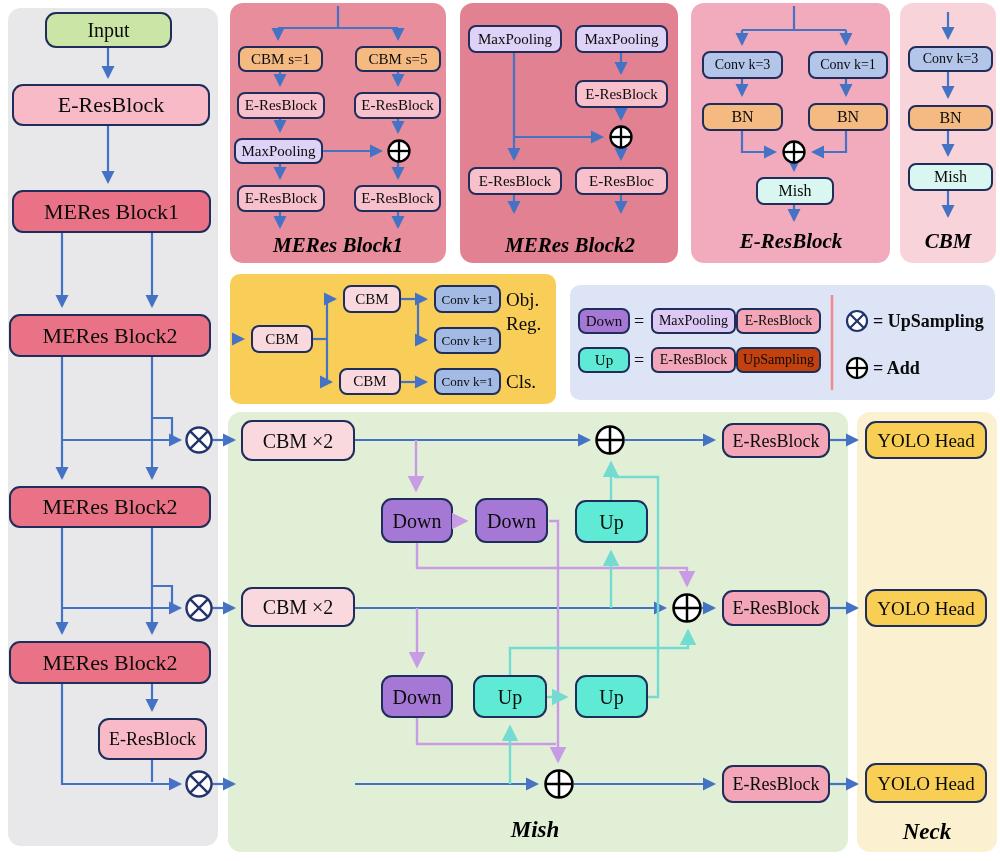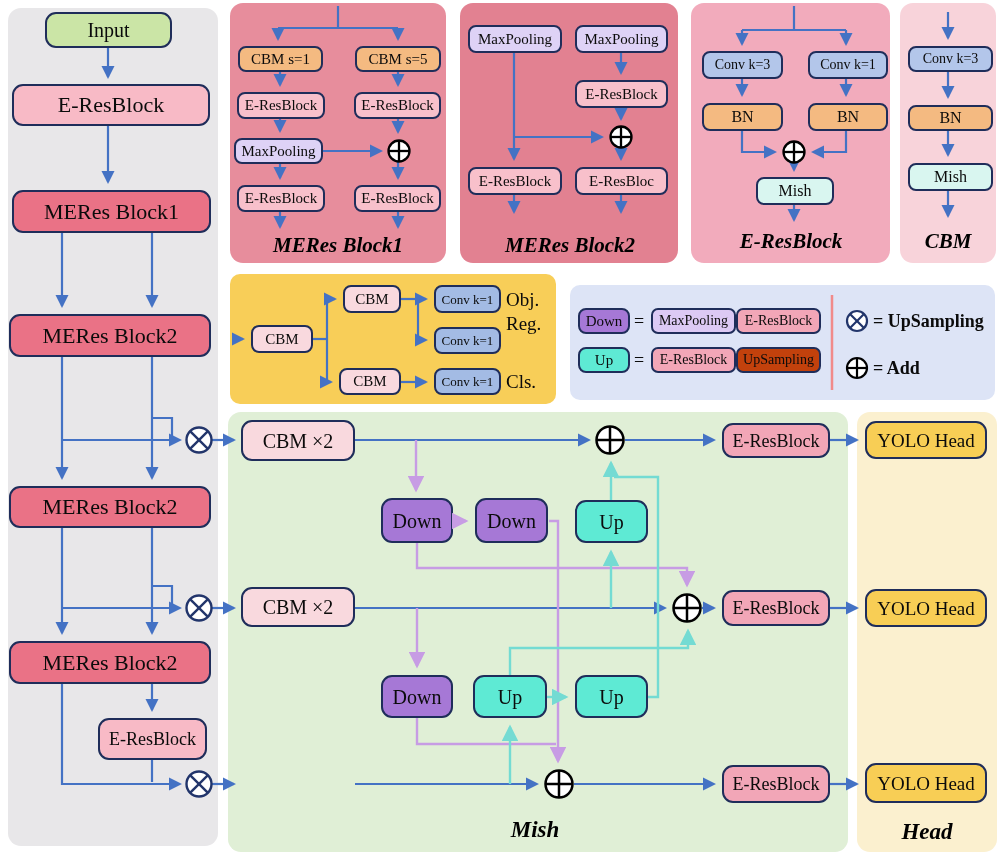--- a/index.html
+++ b/index.html
@@ -279,15 +279,15 @@
   <div class="box big f-up lvl2" style="left:473px;top:675px;width:74px;height:43px;font-size:20px;">Up</div>
   <div class="box big f-up lvl2" style="left:575px;top:675px;width:73px;height:43px;font-size:20px;">Up</div>
   <div class="box big f-erbn lvl2" style="left:722px;top:423px;width:108px;height:35px;font-size:18px;">E-ResBlock</div>
   <div class="box big f-erbn lvl2" style="left:722px;top:590px;width:108px;height:36px;font-size:18px;">E-ResBlock</div>
   <div class="box big f-erbn lvl2" style="left:722px;top:765px;width:108px;height:38px;font-size:18px;">E-ResBlock</div>
   <div class="title lvl2" style="left:495px;top:815px;width:80px;height:30px;font-size:23px;">Mish</div>
 
   <div class="box big f-yolo lvl2" style="left:865px;top:421px;width:122px;height:38px;font-size:19px;">YOLO Head</div>
   <div class="box big f-yolo lvl2" style="left:865px;top:589px;width:122px;height:38px;font-size:19px;">YOLO Head</div>
   <div class="box big f-yolo lvl2" style="left:865px;top:763px;width:122px;height:40px;font-size:19px;">YOLO Head</div>
-  <div class="title lvl2" style="left:890px;top:817px;width:74px;height:30px;font-size:23px;">Head</div>
+  <div class="title lvl2" style="left:890px;top:817px;width:74px;height:30px;font-size:23px;">Neck</div>
 
 </div>
 
 </body></html>

